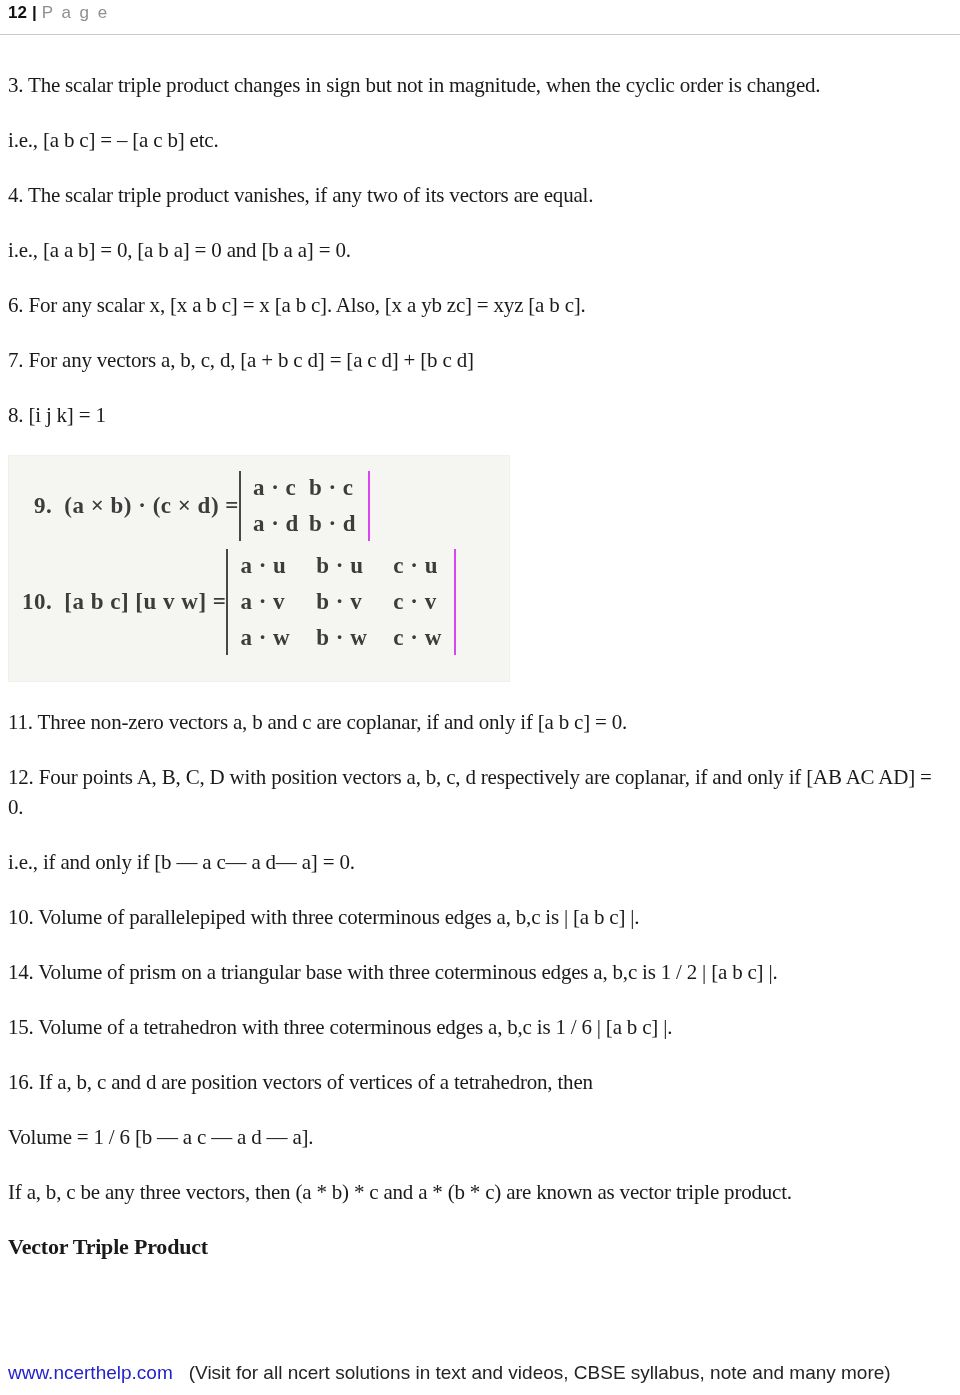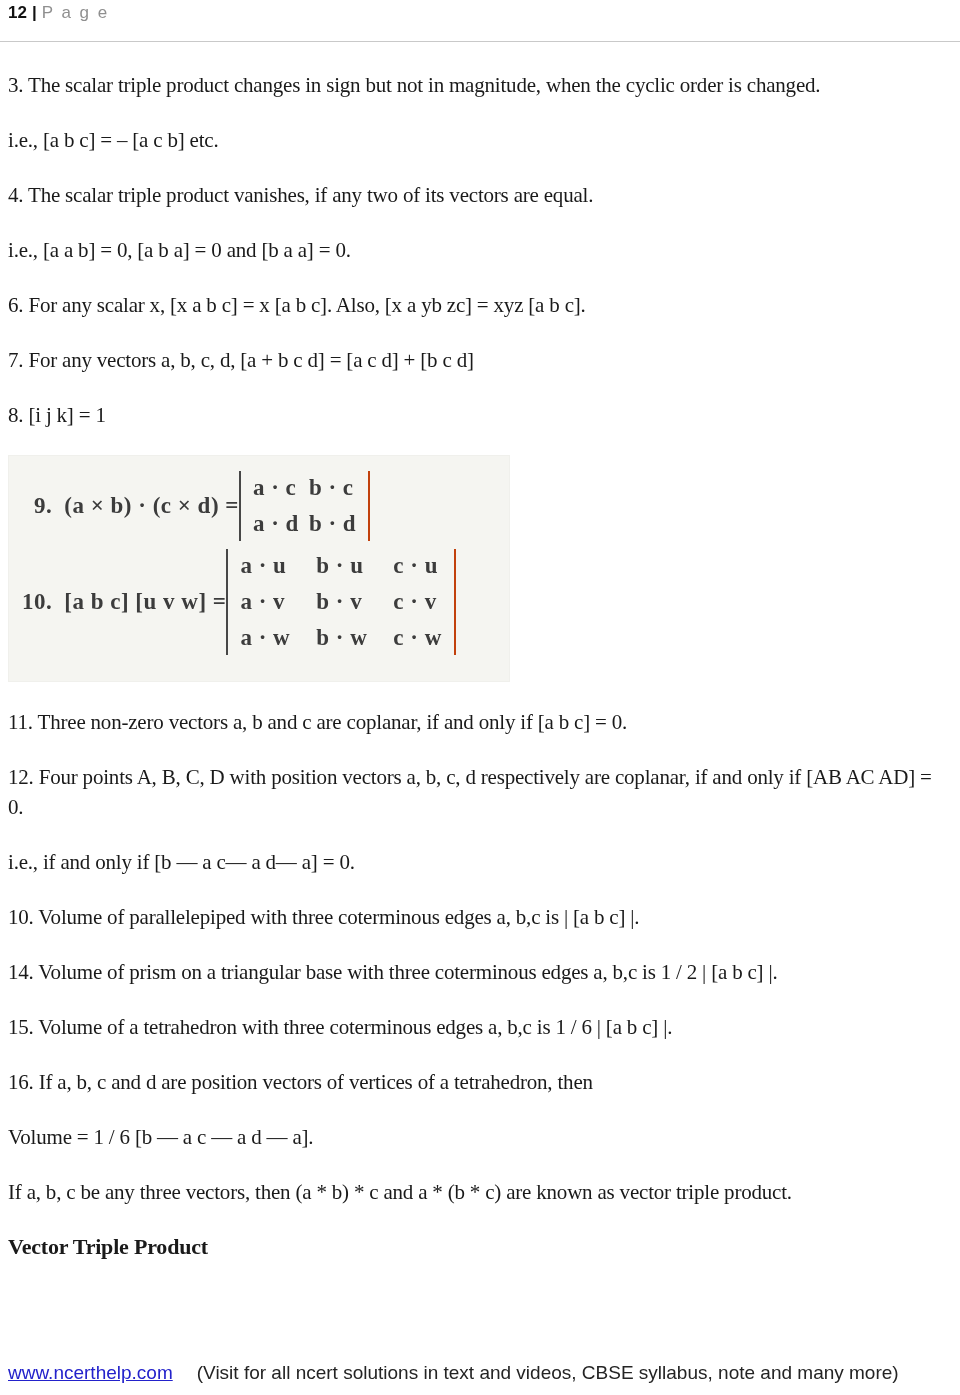--- a/index.html
+++ b/index.html
@@ -3,21 +3,21 @@
 <meta charset="utf-8">
 <style>
   * { margin: 0; padding: 0; box-sizing: border-box; }
   html, body { width: 960px; height: 1395px; background: #ffffff; overflow: hidden; }
   body { font-family: "Liberation Serif", serif; color: #1a1a1a; position: relative; }
 
   .page { position: absolute; inset: 0; background: #fff; }
 
   
   .header {
-    position: absolute; top: 0; left: 0; right: 0; height: 42px;
+    position: absolute; top: 0; left: 0; right: 0; height: 35px;
     border-bottom: 1px solid #c9c9c9;
     padding: 3px 0 0 8px;
     font-family: "Liberation Sans", sans-serif;
     font-size: 17px;
   }
   .pg-num { font-weight: 700; color: #111; }
   .pg-sep { font-weight: 700; color: #111; margin: 0 5px; }
   .pg-label { color: #8f8f8f; letter-spacing: 2px; }
 
   
@@ -45,40 +45,40 @@
     overflow: hidden;
   }
   .eq-row { display: flex; align-items: center; }
   .eq9 { margin: 16px 0 8px 26px; }
   .eq10 { margin-left: 14px; }
   .eq-label { margin-right: 12px; }
   .eq-lhs { white-space: nowrap; }
   .det-grid {
     display: grid;
     border-left: 2px solid #474747;
-    border-right: 2px solid #c2410c;
+    border-right: 2px solid #d946ef;
     padding: 4px 12px;
     column-gap: 30px;
     row-gap: 7px;
     gap: 10px;
   }
   .det-grid-2 { grid-template-columns: auto auto; }
   .det-grid-3 { grid-template-columns: auto auto auto; column-gap: 26px; padding-left: 12px; }
   .det-cell { white-space: nowrap; }
 
   
   .footer {
     position: absolute; left: 8px; top: 1362px; right: 0;
     font-family: "Liberation Sans", sans-serif;
     font-size: 19px;
     color: #242424;
     white-space: nowrap;
   }
-  .footer-link { color: #2322cb; text-decoration: underline; cursor: pointer; }
-  .footer-note { margin-left: 24px; }
+  .footer-link { color: #2322cb; cursor: pointer; }
+  .footer-note { margin-left: 16px; }
 </style>
 </head>
 <body>
 
 <div class="page">
 
   <div class="header">
     <span class="pg-num">12</span><span class="pg-sep">|</span><span class="pg-label">P a g e</span>
   </div>
 

